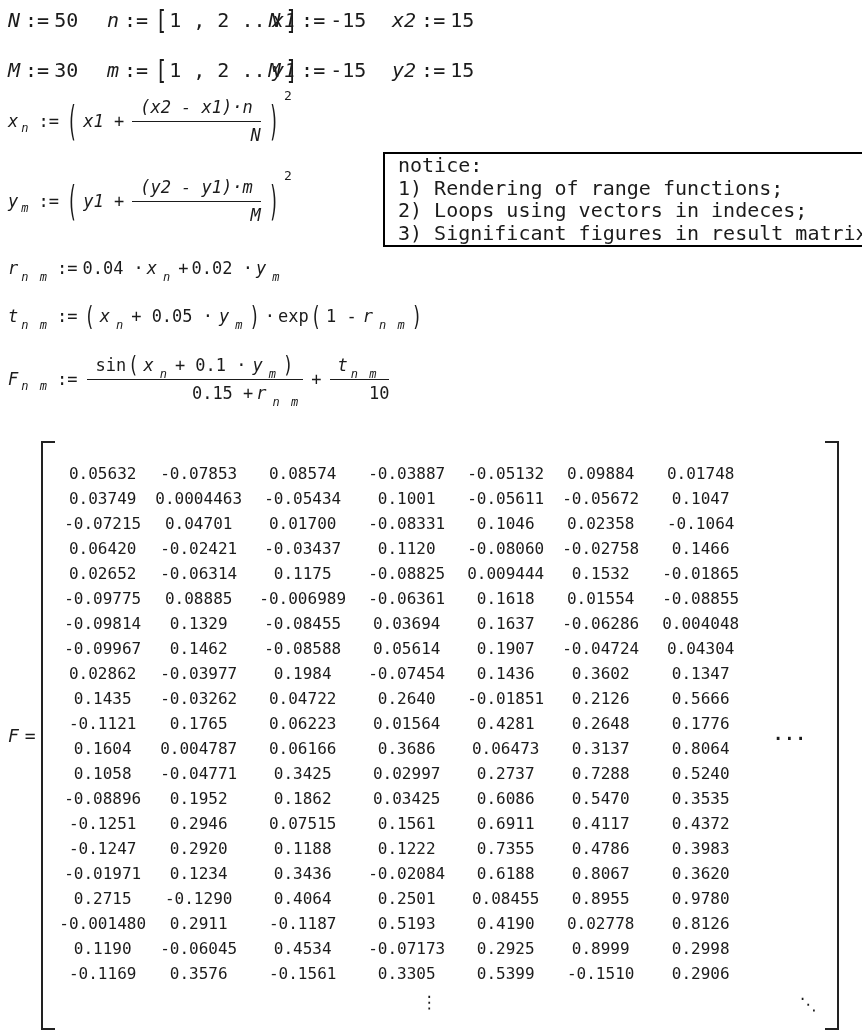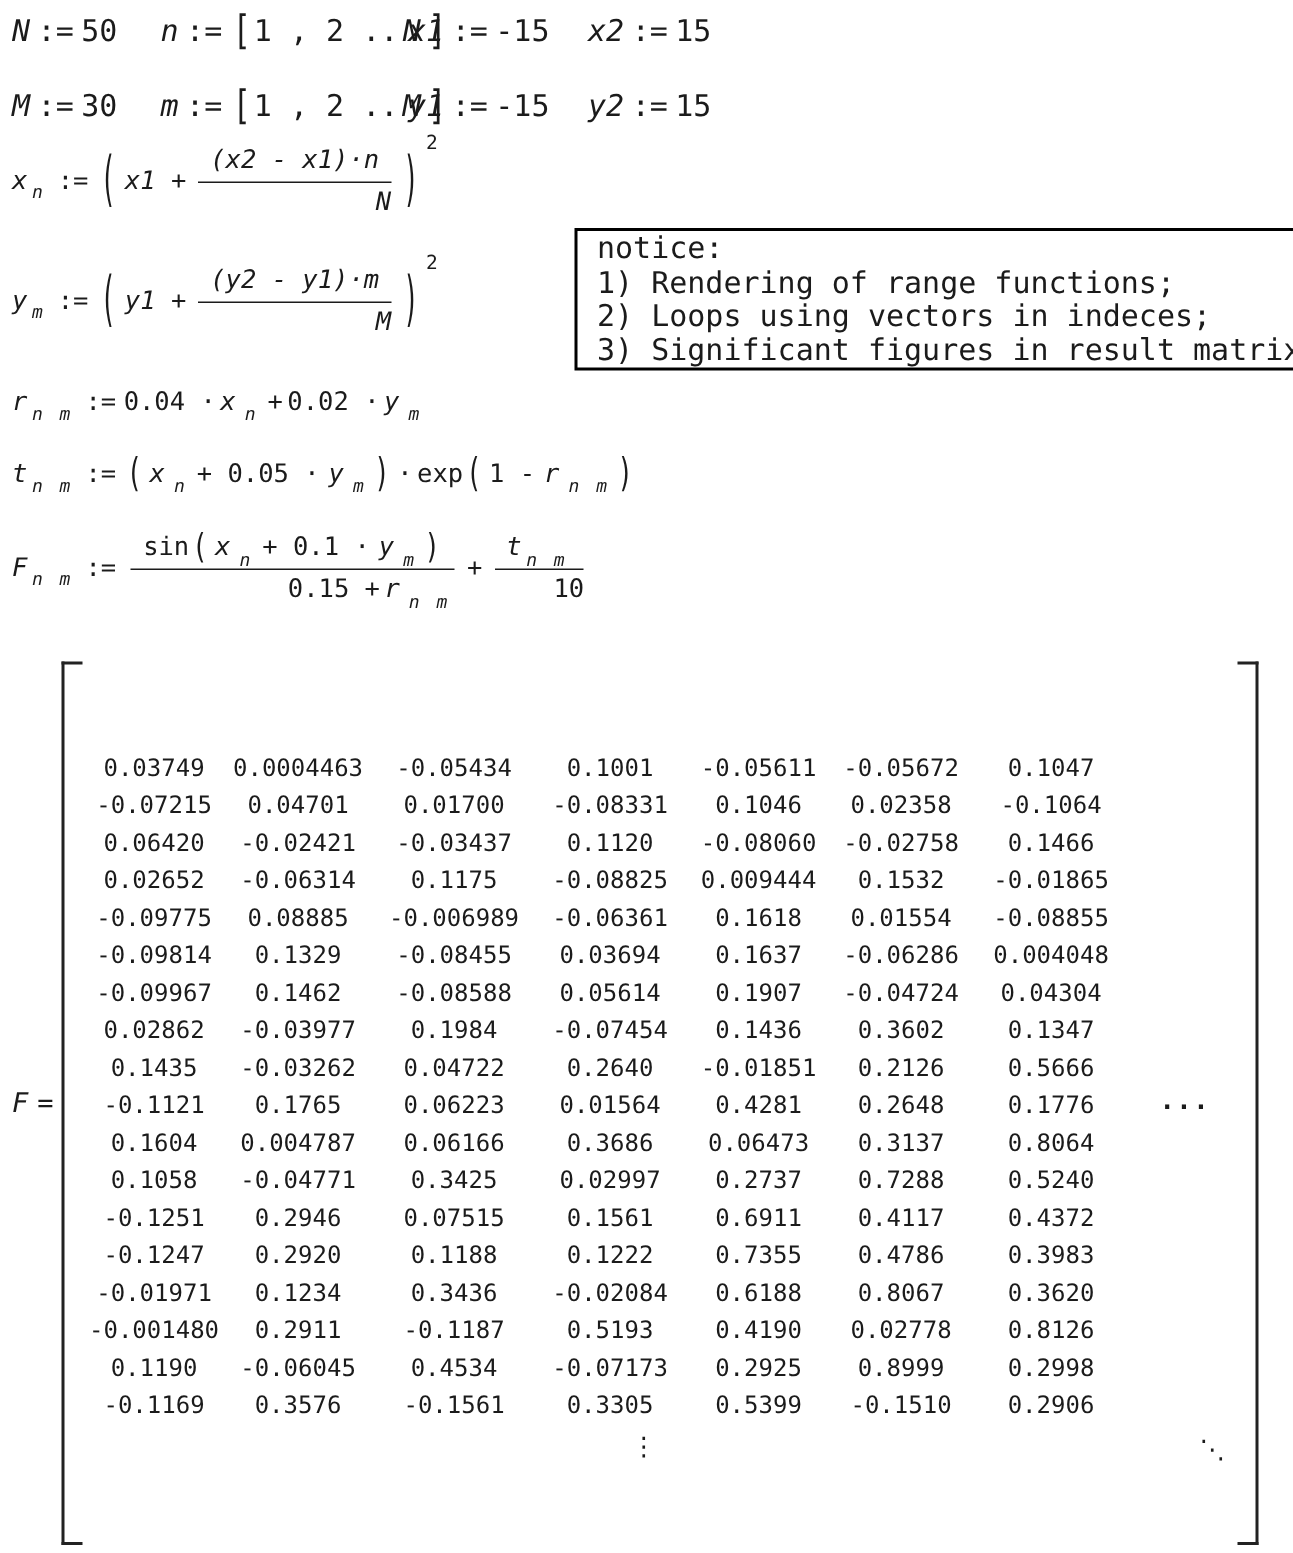--- a/index.html
+++ b/index.html
@@ -128,20 +128,29 @@
 </div>
 
 <div class="region" id="matrix">
   <span class="flabel">
       <span class="mvar">F</span>
       <span class="eq">=</span>
     </span>
   <div class="bracket left"></div>
   <div class="mbody">
     <span class="hdots">...</span>
+    <div class="mrow">
+        <span class="mcell">0.05632</span>
+        <span class="mcell">-0.07853</span>
+        <span class="mcell">0.08574</span>
+        <span class="mcell">-0.03887</span>
+        <span class="mcell">-0.05132</span>
+        <span class="mcell">0.09884</span>
+        <span class="mcell">0.01748</span>
+      </div>
       <div class="mrow">
         <span class="mcell">0.03749</span>
         <span class="mcell">0.0004463</span>
         <span class="mcell">-0.05434</span>
         <span class="mcell">0.1001</span>
         <span class="mcell">-0.05611</span>
         <span class="mcell">-0.05672</span>
         <span class="mcell">0.1047</span>
       </div>
       <div class="mrow">
@@ -237,20 +246,29 @@
       <div class="mrow">
         <span class="mcell">0.1058</span>
         <span class="mcell">-0.04771</span>
         <span class="mcell">0.3425</span>
         <span class="mcell">0.02997</span>
         <span class="mcell">0.2737</span>
         <span class="mcell">0.7288</span>
         <span class="mcell">0.5240</span>
       </div>
       <div class="mrow">
+        <span class="mcell">-0.08896</span>
+        <span class="mcell">0.1952</span>
+        <span class="mcell">0.1862</span>
+        <span class="mcell">0.03425</span>
+        <span class="mcell">0.6086</span>
+        <span class="mcell">0.5470</span>
+        <span class="mcell">0.3535</span>
+      </div>
+      <div class="mrow">
         <span class="mcell">-0.1251</span>
         <span class="mcell">0.2946</span>
         <span class="mcell">0.07515</span>
         <span class="mcell">0.1561</span>
         <span class="mcell">0.6911</span>
         <span class="mcell">0.4117</span>
         <span class="mcell">0.4372</span>
       </div>
       <div class="mrow">
         <span class="mcell">-0.1247</span>
@@ -264,20 +282,29 @@
       <div class="mrow">
         <span class="mcell">-0.01971</span>
         <span class="mcell">0.1234</span>
         <span class="mcell">0.3436</span>
         <span class="mcell">-0.02084</span>
         <span class="mcell">0.6188</span>
         <span class="mcell">0.8067</span>
         <span class="mcell">0.3620</span>
       </div>
       <div class="mrow">
+        <span class="mcell">0.2715</span>
+        <span class="mcell">-0.1290</span>
+        <span class="mcell">0.4064</span>
+        <span class="mcell">0.2501</span>
+        <span class="mcell">0.08455</span>
+        <span class="mcell">0.8955</span>
+        <span class="mcell">0.9780</span>
+      </div>
+      <div class="mrow">
         <span class="mcell">-0.001480</span>
         <span class="mcell">0.2911</span>
         <span class="mcell">-0.1187</span>
         <span class="mcell">0.5193</span>
         <span class="mcell">0.4190</span>
         <span class="mcell">0.02778</span>
         <span class="mcell">0.8126</span>
       </div>
       <div class="mrow">
         <span class="mcell">0.1190</span>

